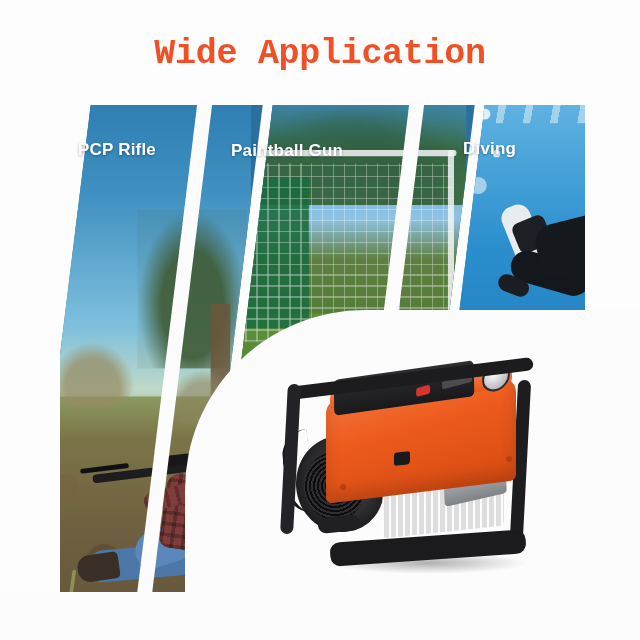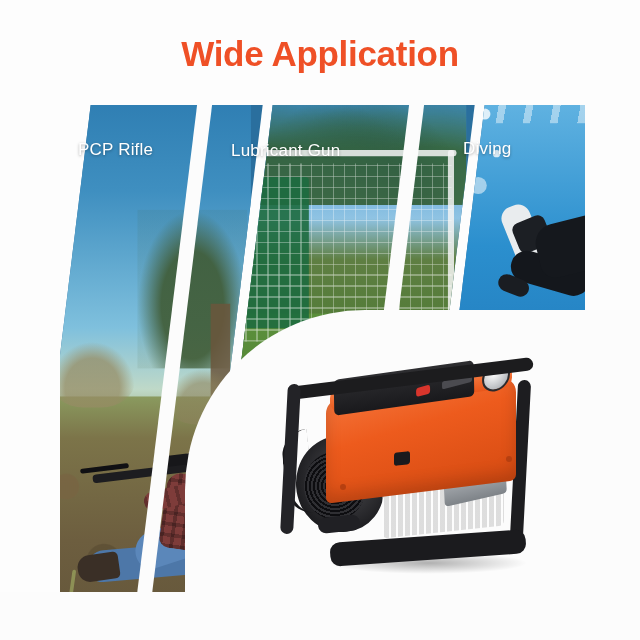--- a/index.html
+++ b/index.html
@@ -12,21 +12,21 @@
   }
   .page{position:absolute;inset:0;background:#fdfdfd;}
 
   
   .title{
     position:absolute;top:34px;left:0;width:640px;
     text-align:center;
     font-size:35px;font-weight:bold;
     letter-spacing:-.3px;
     color:#ef5026;
-    font-family:Liberation Sans, sans-serif;
+    font-family:Liberation Mono, monospace;
   }
 
   
   .collage{
     position:absolute;left:60px;top:105px;width:525px;height:487px;
     overflow:hidden;
   }
   .panel{
     position:absolute;top:-30px;height:560px;
     overflow:hidden;
@@ -144,20 +144,21 @@
   .t-head{position:absolute;left:-2px;top:16px;width:22px;height:14px;background:#6b6746;border-radius:8px 4px 4px 8px;}
   .t-fin{position:absolute;left:10px;top:-4px;width:30px;height:14px;background:#5a5738;border-radius:10px;transform:rotate(-24deg);}
   .t-fin2{position:absolute;left:8px;top:30px;width:28px;height:13px;background:#56543a;border-radius:10px;transform:rotate(22deg);}
 
   
   .label{
     position:absolute;color:#fff;font-size:17px;
     text-shadow:0 1px 3px rgba(0,0,0,.35);
     letter-spacing:.2px;
     white-space:nowrap;
+    font-weight:bold;
   }
   .lb1{left:78px;top:140px;}
   .lb2{left:231px;top:141px;}
   .lb3{left:463px;top:139px;}
 
   
   .sep{
     position:absolute;background:#fcfcfc;
     transform:skewX(-7deg);
   }
@@ -338,21 +339,21 @@
           <div class="t-head"></div>
         </div>
       </div>
     </div>
   </div>
 
   <div class="sep sep1"></div>
   <div class="sep sep2"></div>
 
   <div class="label lb1">PCP Rifle</div>
-  <div class="label lb2">Lubricant Gun</div>
+  <div class="label lb2">Paintball Gun</div>
   <div class="label lb3">Diving</div>
 
   <div class="white-blob"></div>
   <div class="white-bottom"></div>
 
   <div class="gen">
     <div class="gen-shadow"></div>
     <div class="gen-frame-r"></div>
     <div class="gen-fan"></div>
     <div class="gen-grill"></div>

